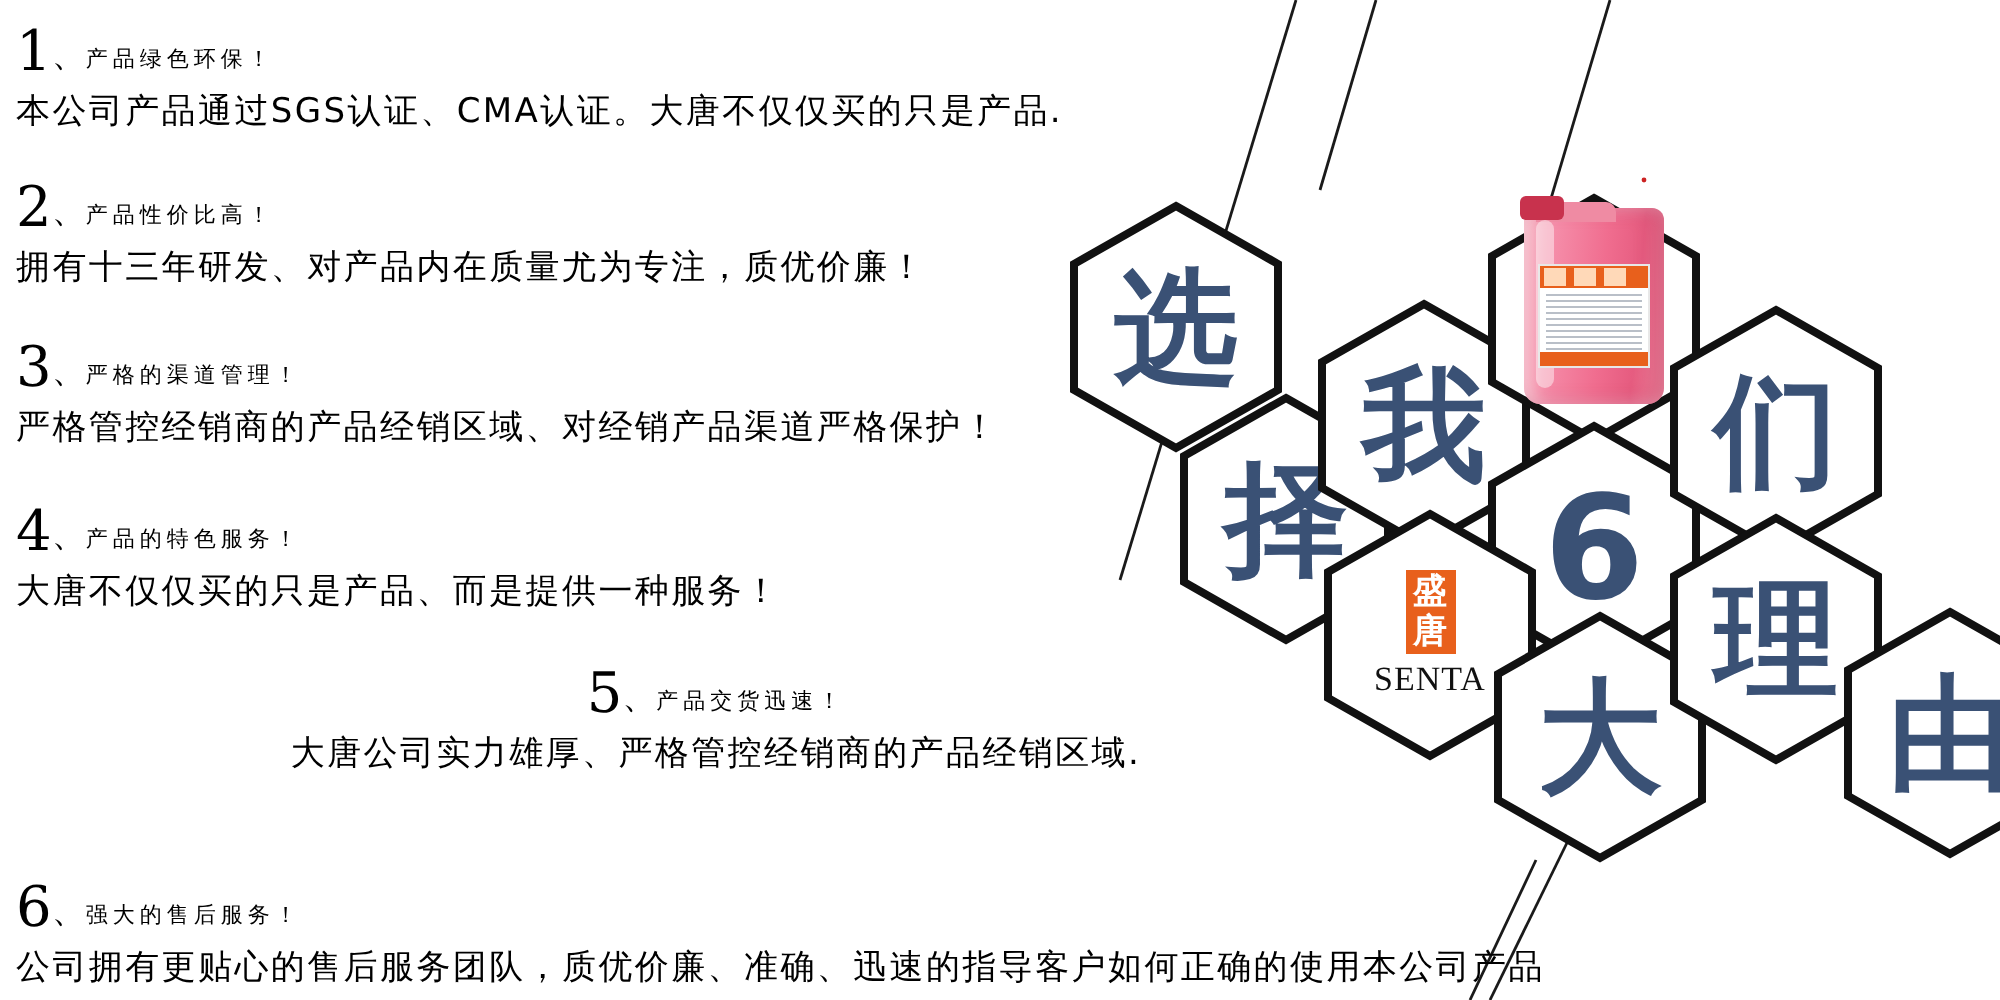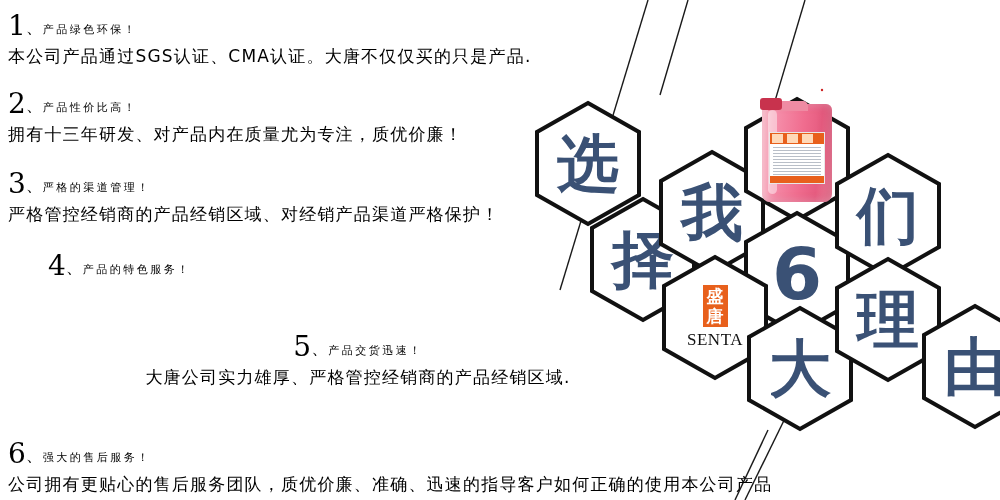--- a/index.html
+++ b/index.html
@@ -354,24 +354,25 @@
       <div class="reason-body">拥有十三年研发、对产品内在质量尤为专注，质优价廉！</div>
     </div>
 
     <div class="reason" style="top:170px;">
       <div class="reason-head">
         <span class="reason-num">3</span><span class="reason-dun">、</span><span class="reason-title">严格的渠道管理！</span>
       </div>
       <div class="reason-body">严格管控经销商的产品经销区域、对经销产品渠道严格保护！</div>
     </div>
 
-    <div class="reason" style="top:252px;margin-left:40px;">
+    <div class="reason" style="top:252px;">
       <div class="reason-head">
         <span class="reason-num">4</span><span class="reason-dun">、</span><span class="reason-title">产品的特色服务！</span>
       </div>
+      <div class="reason-body">大唐不仅仅买的只是产品、而是提供一种服务！</div>
     </div>
 
     <div class="reason" style="top:333px;text-align:center;">
       <div class="reason-head">
         <span class="reason-num">5</span><span class="reason-dun">、</span><span class="reason-title">产品交货迅速！</span>
       </div>
       <div class="reason-body">大唐公司实力雄厚、严格管控经销商的产品经销区域.</div>
     </div>
 
     <div class="reason" style="top:416px;margin-top:24px;">

